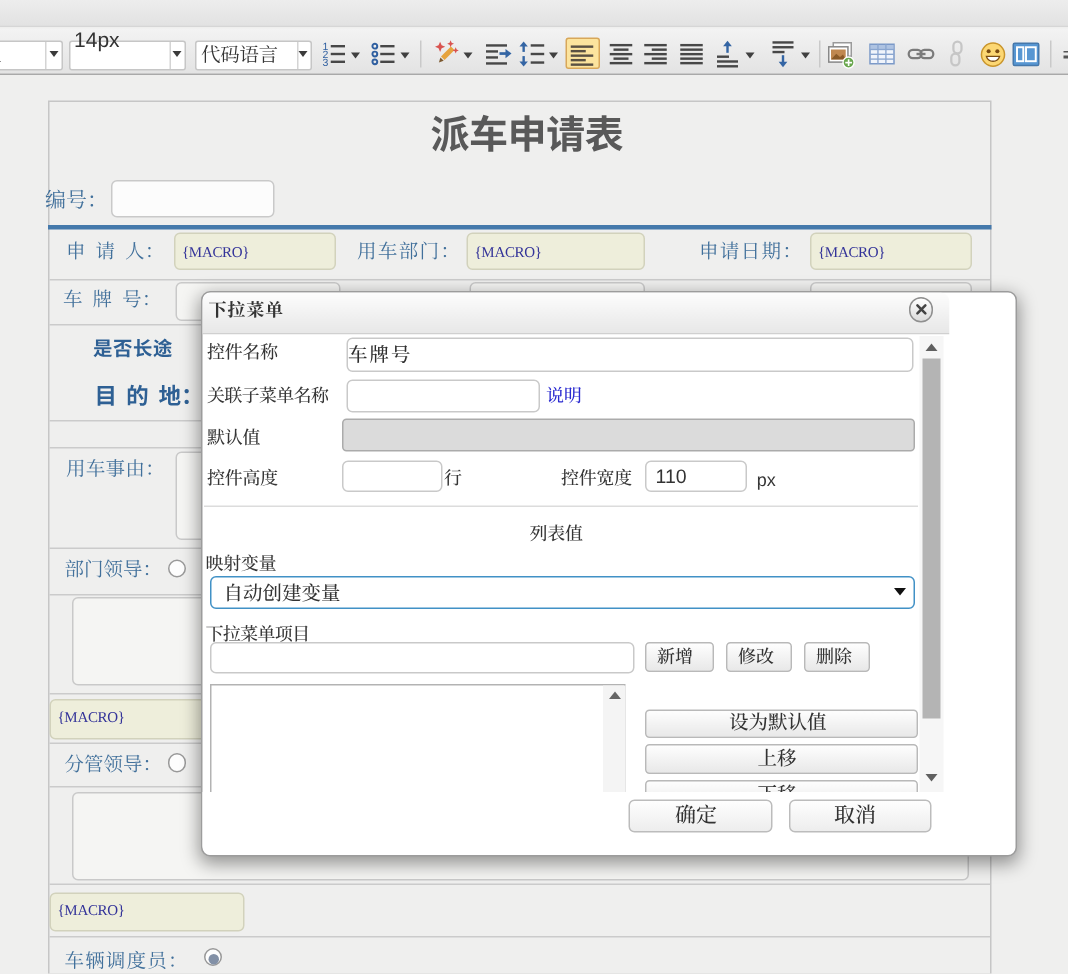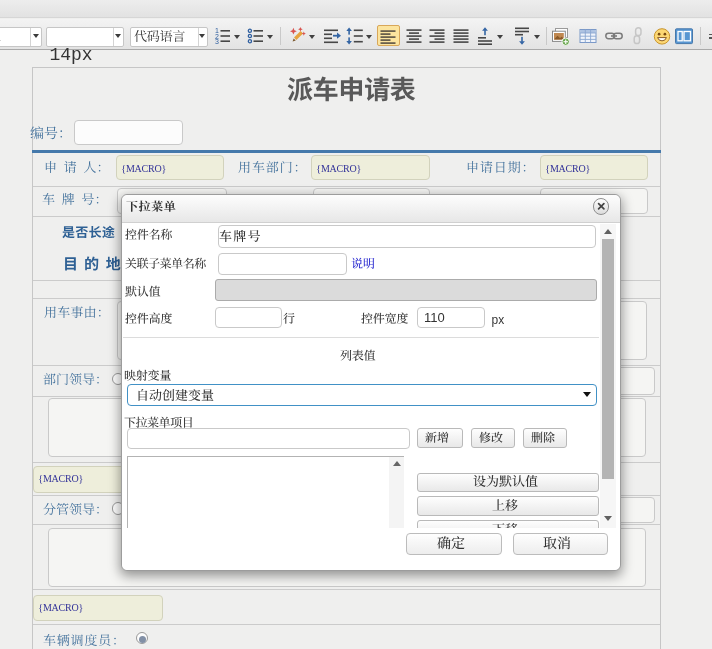--- a/index.html
+++ b/index.html
@@ -17,21 +17,21 @@
 <div style="position:absolute;left:-52px;top:26.5px;width:94px;height:20px;background:#fff;border:1px solid #c6c6c6;border-radius:2px;z-index:2"></div>
 <div style="position:absolute;left:30.3px;top:27.5px;width:1px;height:18px;background:#d4d4d4;z-index:3"></div>
 <div class="dar" style="left:32.65px;top:34px;z-index:3"></div>
 <div style="position:absolute;left:45.7px;top:26.5px;width:78px;height:20px;background:#fff;border:1px solid #c6c6c6;border-radius:2px;z-index:2"></div>
 <div style="position:absolute;left:112.8px;top:27.5px;width:1px;height:18px;background:#d4d4d4;z-index:3"></div>
 <div class="dar" style="left:114.75px;top:34px;z-index:3"></div>
 <div style="position:absolute;left:129.8px;top:26.5px;width:78px;height:20px;background:#fff;border:1px solid #c6c6c6;border-radius:2px;z-index:2"></div>
 <div style="position:absolute;left:197.8px;top:27.5px;width:1px;height:18px;background:#d4d4d4;z-index:3"></div>
 <div class="dar" style="left:199.3px;top:34px;z-index:3"></div>
 <div style="position:absolute;left:-5px;top:29px;font-family:'Liberation Serif',serif;font-size:13px;color:#333;z-index:3">a</div>
-<div style="position:absolute;left:49.4px;top:45px;font-family:Liberation Mono, monospace;font-size:18px;color:#333;z-index:3">14px</div>
+<div style="position:absolute;left:49.4px;top:18px;font-family:Liberation Sans, sans-serif;font-size:14px;color:#333;z-index:3">14px</div>
 <svg style="position:absolute;left:131.00px;top:26.05px;overflow:visible;z-index:3" width="57" height="20">
       <g transform="translate(3.00,14.95)">
         <g fill="#333">
           <g transform="translate(0.00,0.00) scale(0.013000,-0.013000)">
             <path d="M692 801 681 793C722 761 774 706 793 664C864 625 905 762 692 801ZM529 826C529 717 535 612 550 514L306 487L316 459L554 486C591 262 673 77 828 -32C877 -68 939 -96 962 -63C971 -52 968 -36 937 2L954 152L942 155C929 115 909 65 896 41C888 22 881 22 863 36C723 126 651 299 621 493L936 529C950 530 960 537 961 549C925 573 866 610 866 610L824 545L616 522C605 607 600 696 601 784C626 788 635 800 637 812ZM273 838C218 645 124 449 34 327L49 318C99 366 147 424 191 490V-78H204C230 -78 256 -61 257 -56V539C275 542 285 548 289 557L243 574C280 639 313 710 341 783C364 782 376 791 380 803Z"></path>
           </g>
           <g transform="translate(12.80,0.00) scale(0.013000,-0.013000)">
             <path d="M751 255 707 198H406L414 168H805C819 168 829 173 831 184C801 214 751 255 751 255ZM621 662 526 686C521 612 501 465 486 378C472 374 457 367 446 360L517 305L549 339H867C858 146 838 32 811 8C801 0 793 -2 776 -2C757 -2 695 3 658 6L657 -11C690 -17 725 -25 737 -35C751 -45 755 -62 755 -79C793 -79 828 -69 852 -47C894 -8 919 115 928 332C948 334 960 339 967 347L894 408L858 368H812C827 485 841 650 847 738C867 740 884 745 891 754L812 817L779 778H444L453 749H787C780 646 766 491 748 368H545C560 450 577 570 583 642C607 641 617 651 621 662ZM197 101V411H322V101ZM367 795 321 738H44L52 709H194C165 540 113 365 31 232L46 221C80 262 110 307 137 354V-41H147C177 -41 197 -25 197 -19V72H322V3H332C352 3 382 16 383 22V400C403 404 419 411 425 419L347 479L312 441H209L185 451C220 532 246 618 263 709H425C439 709 449 714 452 725C419 755 367 795 367 795Z"></path>
           </g>
           <g transform="translate(25.60,0.00) scale(0.013000,-0.013000)">
@@ -450,21 +450,21 @@
           </g>
           <g transform="translate(69.00,0.00) scale(0.013000,-0.013000)">
             <path d="M232 34C268 34 294 62 294 94C294 129 268 155 232 155C196 155 170 129 170 94C170 62 196 34 232 34ZM232 436C268 436 294 464 294 496C294 531 268 557 232 557C196 557 170 531 170 496C170 464 196 436 232 436Z"></path>
           </g>
         </g>
       </g>
     </svg>
 <div class="radio" style="left:135.5px;top:631.8px">
       <div style="position:absolute;left:2.75px;top:2.75px;width:7px;height:7px;border-radius:50%;background:#8290a6"></div>
     </div>
-<div style="position:absolute;left:121px;top:194px;width:500px;height:377px;background:#fff;border:1px solid #9c9c9c;border-radius:6px;box-shadow:0 4px 12px 1px rgba(0,0,0,0.4);z-index:10">
+<div style="position:absolute;left:134px;top:194px;width:544px;height:377px;background:#fff;border:1px solid #9c9c9c;border-radius:6px;box-shadow:0 4px 12px 1px rgba(0,0,0,0.4);z-index:10">
 <div style="position:absolute;left:-0.5px;top:-0.5px;width:498px;height:28.5px;background:linear-gradient(#fdfdfd,#e7e7e7);border-bottom:1px solid #d0d0d0;border-radius:6px 6px 0 0"></div>
 <svg style="position:absolute;left:1.00px;top:2.00px;overflow:visible" width="56" height="18">
         <g transform="translate(3.00,13.80)">
           <g fill="#333">
             <g transform="translate(0.00,0.00) scale(0.012000,-0.012000)">
               <path d="M842 845 768 751H30L39 723H416V-89H439C501 -89 541 -61 541 -53V518C638 446 751 339 807 244C952 176 1006 457 541 541V723H946C962 723 973 728 976 739C925 782 842 845 842 845Z"></path>
             </g>
             <g transform="translate(12.60,0.00) scale(0.012000,-0.012000)">
               <path d="M536 847 528 841C567 795 606 726 614 662C726 578 830 802 536 847ZM468 526 455 520C505 391 507 217 501 116C568 -14 755 223 468 526ZM850 702 786 617H421L429 589H939C953 589 964 594 967 605C924 644 850 702 850 702ZM863 97 796 8H695C771 158 837 346 873 473C897 474 908 484 911 497L745 536C732 383 700 168 665 8H336L344 -20H956C970 -20 981 -15 984 -4C939 37 863 97 863 97ZM332 692 281 616V807C306 810 316 820 317 835L167 849V613H26L34 585H167V390C104 373 53 359 23 353L70 218C82 222 92 233 96 246L167 288V70C167 58 162 52 145 52C122 52 17 59 17 59V45C67 35 90 22 106 2C121 -18 127 -48 131 -89C264 -76 281 -26 281 58V358C337 395 383 426 418 451L414 463L281 423V585H399C413 585 423 590 425 601C392 638 332 692 332 692Z"></path>
             </g>

